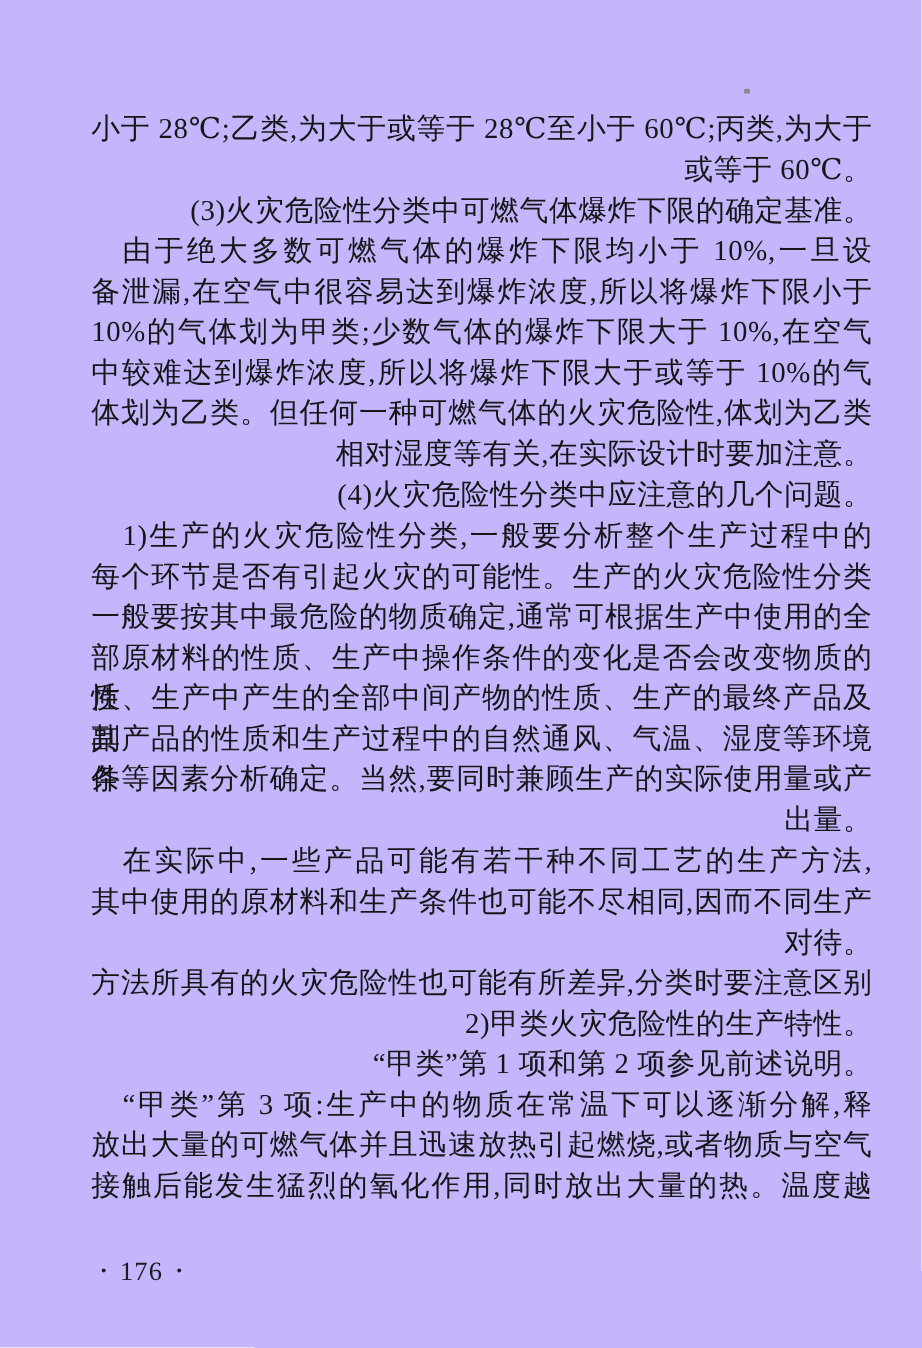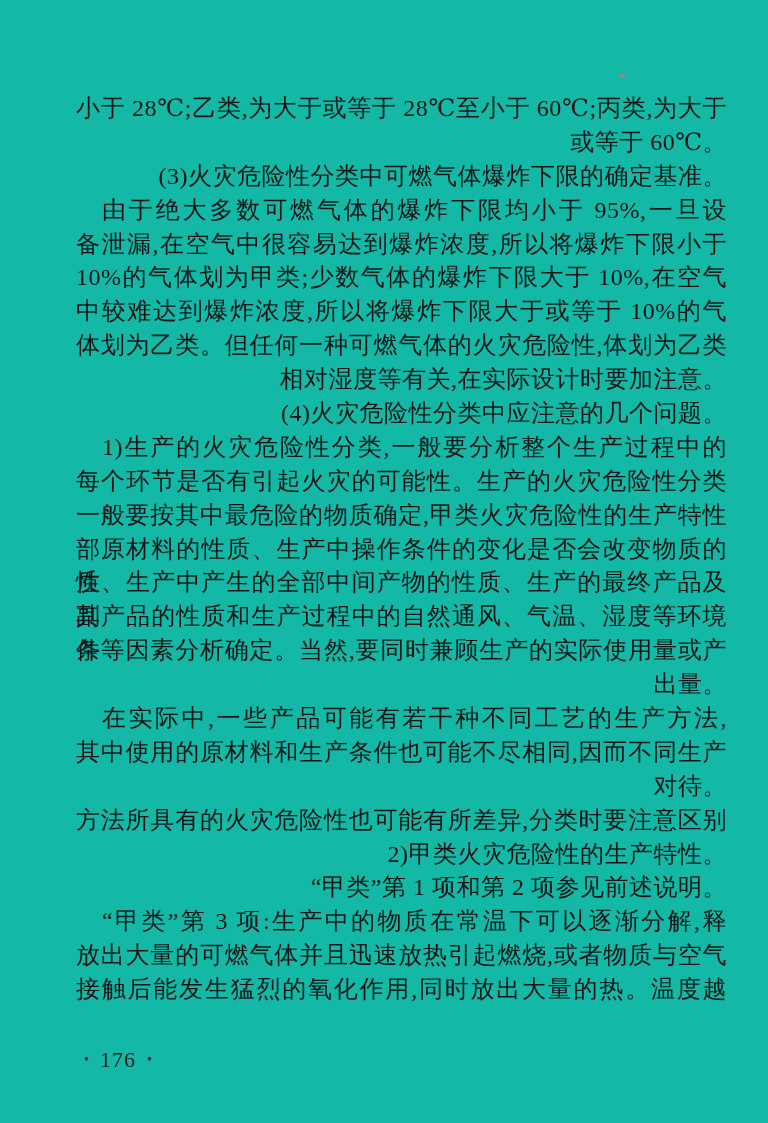--- a/index.html
+++ b/index.html
@@ -4,21 +4,21 @@
 <style>
   html, body {
     margin: 0;
     padding: 0;
     background: #fdfdfb;
   }
   .page {
     position: relative;
     width: 768px;
     height: 1123px;
-    background: #14b8a6;
+    background: #c4b5fd;
     overflow: hidden;
     font-family: "Liberation Serif", "DejaVu Serif", serif;
     color: #161616;
   }
   
   .speck {
     position: absolute;
     left: 620px;
     top: 74px;
     width: 5px;
@@ -72,30 +72,30 @@
 <body>
 
 <div class="page">
 
   <div class="speck"></div>
 
   <main class="text-block">
       <div class="line just">小于 28℃;乙类,为大于或等于 28℃至小于 60℃;丙类,为大于</div>
       <div class="line">或等于 60℃。</div>
       <div class="line indent">(3)火灾危险性分类中可燃气体爆炸下限的确定基准。</div>
-      <div class="line indent just">由于绝大多数可燃气体的爆炸下限均小于 95%,一旦设</div>
+      <div class="line indent just">由于绝大多数可燃气体的爆炸下限均小于 10%,一旦设</div>
       <div class="line just">备泄漏,在空气中很容易达到爆炸浓度,所以将爆炸下限小于</div>
       <div class="line just">10%的气体划为甲类;少数气体的爆炸下限大于 10%,在空气</div>
       <div class="line just">中较难达到爆炸浓度,所以将爆炸下限大于或等于 10%的气</div>
       <div class="line just">体划为乙类。但任何一种可燃气体的火灾危险性,体划为乙类</div>
       <div class="line">相对湿度等有关,在实际设计时要加注意。</div>
       <div class="line indent">(4)火灾危险性分类中应注意的几个问题。</div>
       <div class="line indent just">1)生产的火灾危险性分类,一般要分析整个生产过程中的</div>
       <div class="line just">每个环节是否有引起火灾的可能性。生产的火灾危险性分类</div>
-      <div class="line just">一般要按其中最危险的物质确定,甲类火灾危险性的生产特性</div>
+      <div class="line just">一般要按其中最危险的物质确定,通常可根据生产中使用的全</div>
       <div class="line just">部原材料的性质、生产中操作条件的变化是否会改变物质的性</div>
       <div class="line just">质、生产中产生的全部中间产物的性质、生产的最终产品及其</div>
       <div class="line just">副产品的性质和生产过程中的自然通风、气温、湿度等环境条</div>
       <div class="line just">件等因素分析确定。当然,要同时兼顾生产的实际使用量或产</div>
       <div class="line">出量。</div>
       <div class="line indent just">在实际中,一些产品可能有若干种不同工艺的生产方法,</div>
       <div class="line just">其中使用的原材料和生产条件也可能不尽相同,因而不同生产</div>
       <div class="line">对待。</div>
       <div class="line just">方法所具有的火灾危险性也可能有所差异,分类时要注意区别</div>
       <div class="line indent">2)甲类火灾危险性的生产特性。</div>

